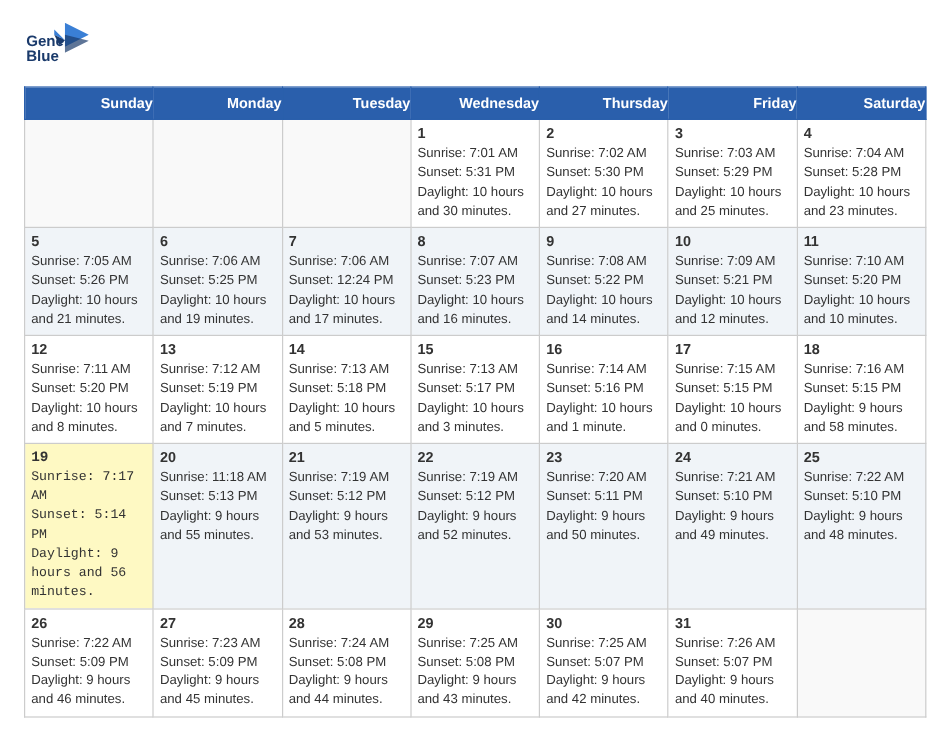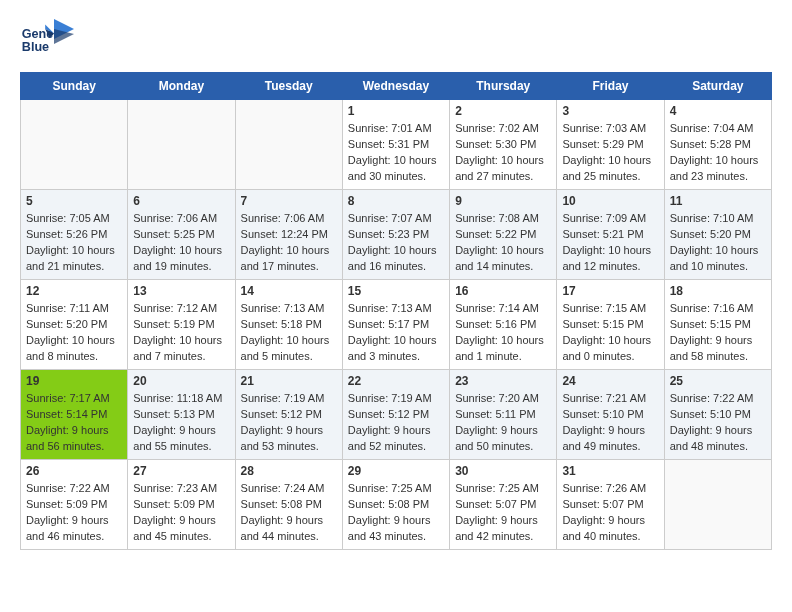--- a/index.html
+++ b/index.html
@@ -41,21 +41,21 @@
       width: 100%;
       border-collapse: collapse;
       table-layout: fixed;
     }
     th {
       background-color: #2a5fac;
       color: #fff;
       font-size: 12px;
       font-weight: bold;
       padding: 6px 0;
-      text-align: center;
+      text-align: right;
       border: 1px solid #2a5fac;
     }
     td {
       vertical-align: top;
       border: 1px solid #ccc;
       padding: 4px 5px;
       font-size: 10px;
       color: #333;
       height: 90px;
       background: #fff;
@@ -262,21 +262,21 @@
         <td>
           <div class="day-num">18</div>
         <div class="day-info">
           <span>Sunrise: 7:16 AM</span><br>
           <span>Sunset: 5:15 PM</span><br>
           <span>Daylight: 9 hours and 58 minutes.</span>
         </div>
         </td>
       </tr>
       <tr>
-        <td style="background: #84cc16;">
+        <td style="background: #fef9c3; font-family: Liberation Mono, monospace;">
           <div class="day-num">19</div>
         <div class="day-info">
           <span>Sunrise: 7:17 AM</span><br>
           <span>Sunset: 5:14 PM</span><br>
           <span>Daylight: 9 hours and 56 minutes.</span>
         </div>
         </td>
         <td style="background: rgb(240, 244, 248); margin-left: 32px;">
           <div class="day-num">20</div>
         <div class="day-info">

